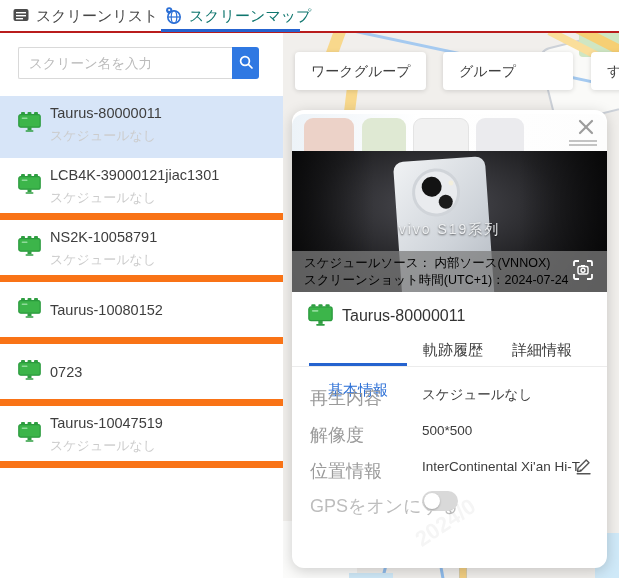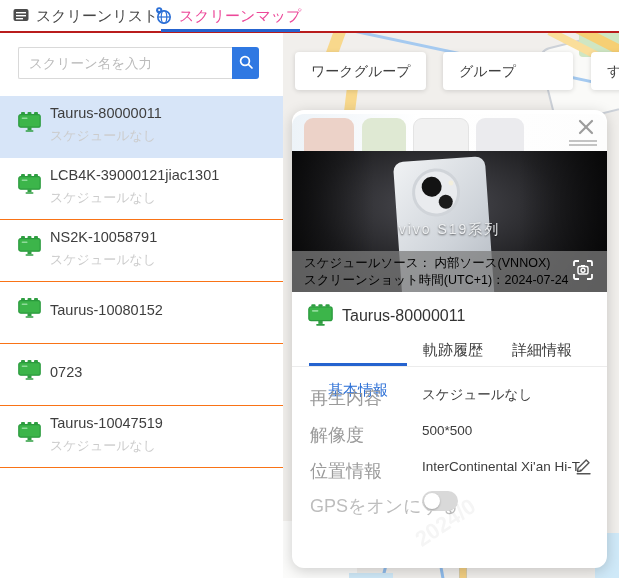--- a/index.html
+++ b/index.html
@@ -6,37 +6,37 @@
   html,body { width:619px; height:578px; overflow:hidden;
     font-family:"Liberation Sans","DejaVu Sans",sans-serif; background:#fff; }
   .stage { position:relative; width:619px; height:578px; overflow:hidden; background:#fff; }
 
   
   .tabbar { position:absolute; left:0; top:0; width:619px; height:33px; background:#fff;
     border-bottom:2px solid #b91c1c; z-index:10; }
   .tab { position:absolute; top:0; height:33px; display:flex; align-items:center; gap:6px;
     font-size:15px; cursor:pointer; }
   .tab-list { left:12px; color:#474747; }
-  .tab-map  { left:154px; color:#ec4899; }
+  .tab-map  { left:164px; color:#0f766e; }
   .tab-underline { position:absolute; left:161px; bottom:-1px; width:139px; height:3px;
     background:#2563cf; }
 
   
   .sidebar { position:absolute; left:0; top:33px; width:283px; height:545px; background:#fff; z-index:5; }
   .search-row { position:absolute; left:18px; top:14px; width:241px; height:32px; }
   .search-input { position:absolute; left:0; top:0; width:214px; height:32px;
     border:1px solid #d9d9d9; border-right:none; border-radius:2px 0 0 2px;
     padding:0 10px; font-size:13.5px; color:#333; outline:none;
     font-family:"Liberation Sans","DejaVu Sans",sans-serif; }
   .search-input::placeholder { color:#bbbbbb; }
   .search-btn { position:absolute; left:214px; top:0; width:27px; height:32px; background:#2f78e2;
     border:none; border-radius:0 3px 3px 0; cursor:pointer;
     display:flex; align-items:center; justify-content:center; }
   .screen-list { position:absolute; left:0; top:63px; width:283px; }
-  .screen-item { position:relative; width:283px; height:62px; border-bottom:1px solid #f97316;
+  .screen-item { position:relative; width:283px; height:62px; border-bottom:7px solid #f97316;
     background:#fff; cursor:pointer; }
   .screen-item.selected { background:#d7e5f8; border-bottom:1px solid #d7e5f8; }
   .item-icon { position:absolute; left:18px; top:16px; }
   .item-name { position:absolute; left:50px; top:9px; font-size:14.5px; color:#3e3e3e; }
   .item-status { position:absolute; left:50px; top:31px; font-size:13px; color:#cccccc; }
   .screen-item.no-sub .item-name { top:20px; }
 
   
   .map { position:absolute; left:283px; top:33px; width:336px; height:545px;
     background:#f1efec; overflow:hidden; z-index:4; }

